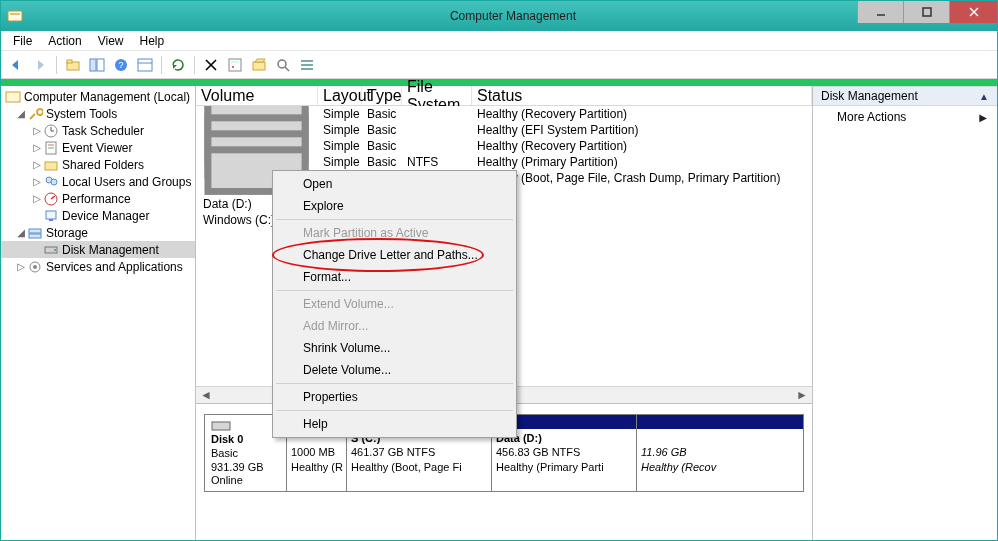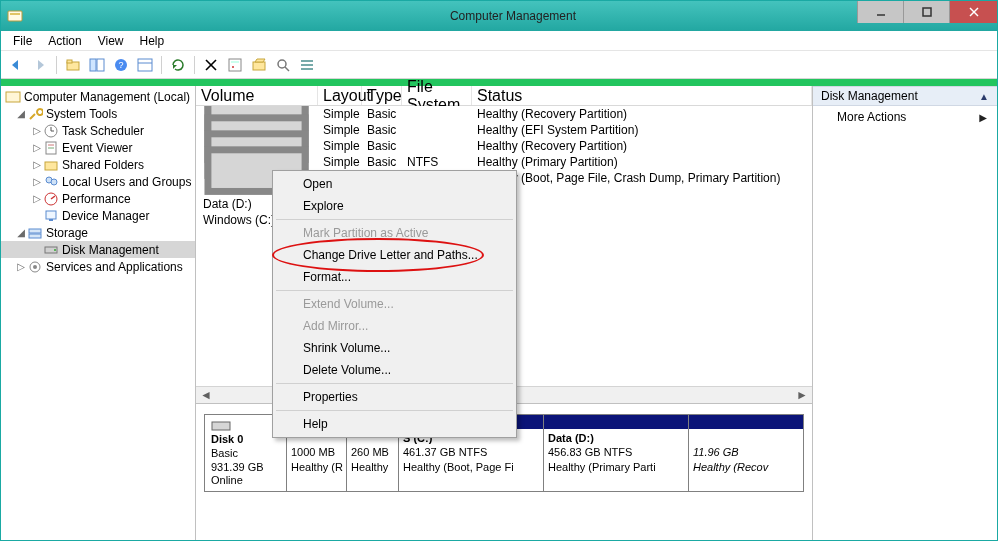--- a/index.html
+++ b/index.html
@@ -390,24 +390,20 @@
             <div><b>Disk 0</b></div>
             <div>Basic</div>
             <div>931.39 GB</div>
             <div>Online</div>
           </div>
           <div class="disk-parts">
             <div class="disk-part" style="width:60px">
               <div class="bar"></div>
               <div class="body"><b></b><br><span>1000 MB</span><br><span>Healthy (R</span></div>
             </div>
-            <div class="disk-part" style="width:52px">
-              <div class="bar"></div>
-              <div class="body"><b></b><br><span>260 MB</span><br><span>Healthy</span></div>
-            </div>
             <div class="disk-part" style="width:145px">
               <div class="bar"></div>
               <div class="body"><b>S (C:)</b><br><span>461.37 GB NTFS</span><br><span>Healthy (Boot, Page Fi</span></div>
             </div>
             <div class="disk-part" style="width:145px">
               <div class="bar"></div>
               <div class="body"><b>Data (D:)</b><br><span>456.83 GB NTFS</span><br><span>Healthy (Primary Parti</span></div>
             </div>
             <div class="disk-part" style="flex:1">
               <div class="bar"></div>

